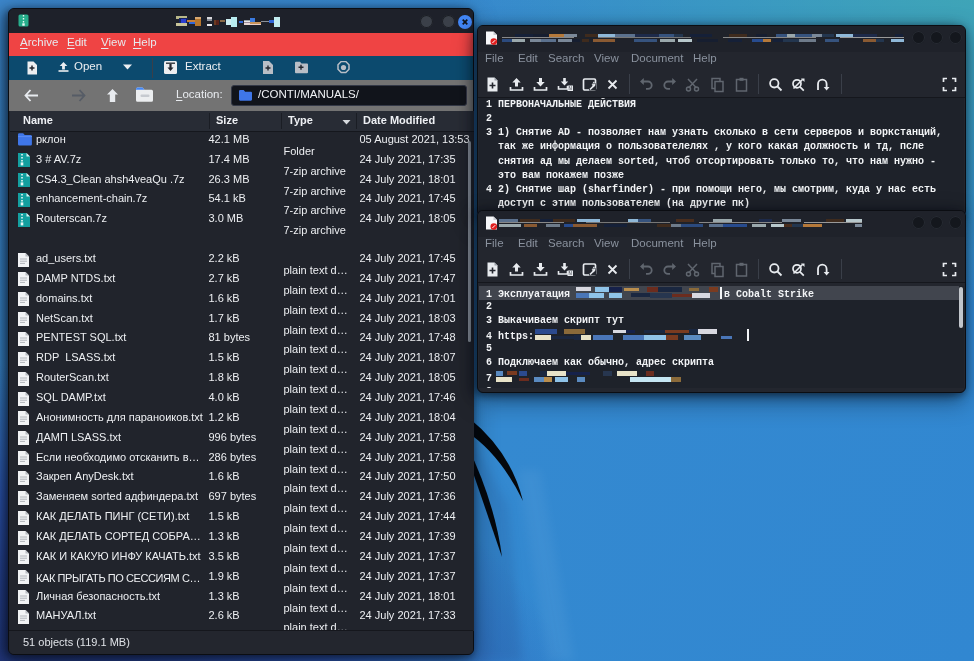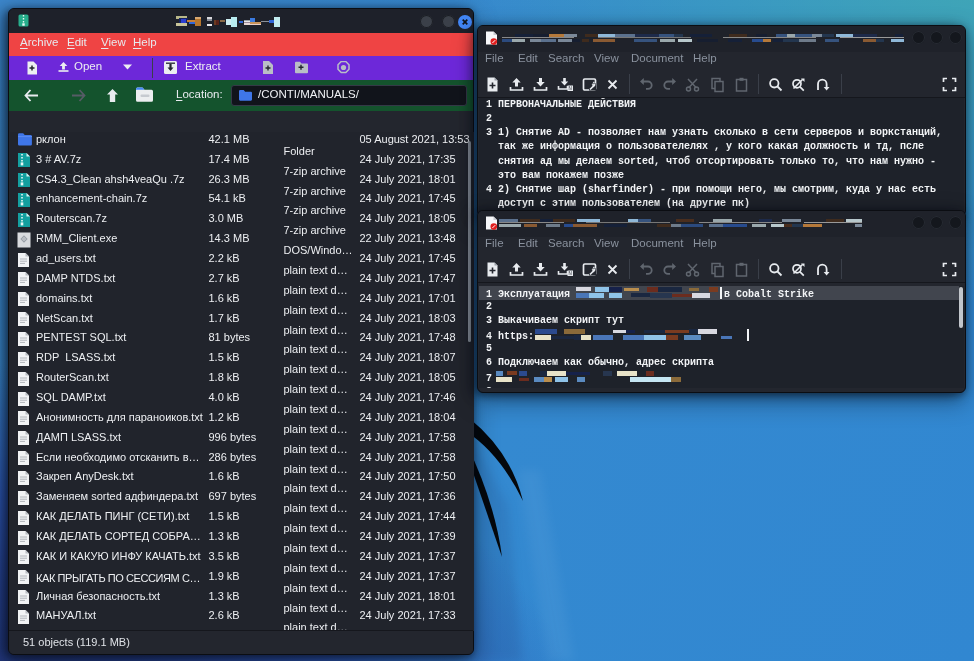--- a/index.html
+++ b/index.html
@@ -8,22 +8,22 @@
     radial-gradient(820px 500px at 102% -4%, rgba(64,168,180,.97) 0%, rgba(64,166,178,0) 66%),
     radial-gradient(1000px 560px at -10% 112%, #1f2a60 0%, #26418f 30%, #2d55b0 45%, rgba(45,85,176,0) 68%),
     linear-gradient(117deg, #3c86ca 0%, #3489d0 55%, #3187d1 100%);
 }
 .bgart { position:absolute; left:0; top:0; }
 .win { position:absolute; background:#23262e; border-radius:6px;
   border:1px solid #0b0d12; box-shadow:0 8px 24px rgba(5,9,18,.42), 0 2px 6px rgba(5,9,18,.3), -5px 2px 12px rgba(5,9,18,.45); }
 .fm-title { position:absolute; left:0; top:0; right:0; height:24px; background:#1e212a; border-radius:5px 5px 0 0; }
 .fm-menu { position:absolute; left:0; top:24px; right:0; height:23px; background:#ef4444; font-size:11.5px; color:#e7eaee; }
 .fm-menu u, .fm-loc u { text-decoration-thickness:1px; text-underline-offset:2px; }
-.fm-tools { position:absolute; left:0; top:47px; right:0; height:24px; background:#6d28d9; font-size:11.5px; }
-.fm-loc { position:absolute; left:0; top:71px; right:0; height:31px; background:#14532d; font-size:11.5px; }
+.fm-tools { position:absolute; left:0; top:47px; right:0; height:24px; background:#0c4a6e; font-size:11.5px; }
+.fm-loc { position:absolute; left:0; top:71px; right:0; height:31px; background:#737373; font-size:11.5px; }
 .fm-head { position:absolute; left:1px; top:102px; width:464px; height:20.5px; background:#282c35;
   font-size:11px; font-weight:bold; color:#eef0f4; border-bottom:1px solid #15171d; }
 .fm-head span { top:3px; }
 .fm-list { position:absolute; left:1px; top:122.5px; width:464px; height:499px; background:#21242c; overflow:hidden; }
 .row { position:absolute; left:0; width:100%; height:19.77px; font-size:11px; color:#edeff2; }
 .row span { position:absolute; top:2.5px; white-space:pre; }
 .ric { left:7px; top:2px !important; }
 .rn { left:26px; }
 .rs { left:198.5px; }
 .rt { left:273.5px;margin-top:12px; }
@@ -152,20 +152,32 @@
         <path d="M1 3 a1.5 1.5 0 0 1 1.5-1.5 h5 l2 2.2 h-8.5 z" fill="#4286f5"></path>
         <rect x="5.5" y="8.5" width="9" height="2.4" rx="1" fill="#c6cad0"></rect>
       </svg>
       <span style="position:absolute;left:167px;top:7.5px;color:#e8ebef"><u>L</u>ocation:</span>
       <div style="position:absolute;left:222px;top:5px;width:236px;height:21px;border-radius:3px;background:#11141b;border:1px solid #343947"></div>
       <svg style="position:absolute;left:229px;top:9px" width="15" height="13" viewBox="0 0 15 13">
         <path d="M1 2.2 a1.1 1.1 0 0 1 1.1-1.1 h3.6 l1.4 1.6 h5.8 a1.1 1.1 0 0 1 1.1 1.1 v6.8 a1.1 1.1 0 0 1 -1.1 1.1 h-10.8 a1.1 1.1 0 0 1 -1.1 -1.1 z" fill="#3f76e8"></path>
       </svg>
       <span style="position:absolute;left:249px;top:7.5px;color:#f0f2f5">/CONTI/MANUALS/</span>
     </div>
+    <div class="fm-head">
+      <span style="position:absolute;left:13px">Name</span>
+      <span style="position:absolute;left:206px">Size</span>
+      <span style="position:absolute;left:278px">Type</span>
+      <svg style="position:absolute;left:332px;top:8px" width="9" height="6" viewBox="0 0 9 6">
+        <path d="M0.5 1 L4.5 5.5 L8.5 1 z" fill="#d7dade"></path>
+      </svg>
+      <span style="position:absolute;left:353px">Date Modified</span>
+      <div style="position:absolute;left:199px;top:2px;width:1px;height:16px;background:#1a1d24"></div>
+      <div style="position:absolute;left:271px;top:2px;width:1px;height:16px;background:#1a1d24"></div>
+      <div style="position:absolute;left:346px;top:2px;width:1px;height:16px;background:#1a1d24"></div>
+    </div>
     <div class="fm-list">
       <div class="row" style="top:-1.2px">
         <span class="ric"><svg width="16" height="14" viewBox="0 0 16 14">
             <path d="M1 2.5 a1.2 1.2 0 0 1 1.2-1.2 h4 l1.5 1.8 h6 a1.2 1.2 0 0 1 1.2 1.2 v8 a1.2 1.2 0 0 1 -1.2 1.2 h-11.5 a1.2 1.2 0 0 1 -1.2 -1.2 z" fill="#3f76e8"></path>
             <path d="M1 4.6 h14" stroke="#5b8cf0" stroke-width="1"></path>
           </svg></span>
         <span class="rn">рклон</span>
         <span class="rs">42.1 MB</span>
         <span class="rt">Folder</span>
         <span class="rd">05 August 2021, 13:53</span>
@@ -210,31 +222,20 @@
         <span class="ric"><svg width="14" height="16" viewBox="0 0 14 16">
             <path d="M1 1 h8.5 l3.5 3.5 v10.5 h-12 z" fill="#14a0a0"></path>
             <path d="M9.5 1 l3.5 3.5 h-3.5 z" fill="#d8f2f0"></path>
             <path d="M5 2 v1.6 M5 5 v1.6 M5 8 v1.6" stroke="#e8f8f6" stroke-width="1.6"></path>
             <rect x="3.7" y="10.4" width="2.6" height="3" fill="#e8f8f6"></rect>
           </svg></span>
         <span class="rn">Routerscan.7z</span>
         <span class="rs">3.0 MB</span>
         <span class="rt">7-zip archive</span>
         <span class="rd">24 July 2021, 18:05</span>
-      </div>
-      <div class="row" style="top:98.1px">
-        <span class="ric"><svg width="14" height="16" viewBox="0 0 14 16">
-            <rect x="0.5" y="0.5" width="13" height="15" fill="#d9dbdf"></rect>
-            <path d="M7 4.2 L9.8 7 L7 9.8 L4.2 7 z" fill="none" stroke="#9aa0a8" stroke-width="1.2"></path>
-            <path d="M7 6 L8 7 L7 8 L6 7 z" fill="#9aa0a8"></path>
-          </svg></span>
-        <span class="rn">RMM_Client.exe</span>
-        <span class="rs">14.3 MB</span>
-        <span class="rt">DOS/Windo…</span>
-        <span class="rd">22 July 2021, 13:48</span>
       </div>
       <div class="row" style="top:118.0px">
         <span class="ric"><svg width="13" height="16" viewBox="0 0 13 16">
             <path d="M1 1 h7.5 l3.5 3.5 v10.5 h-11 z" fill="#f1f3f5"></path>
             <path d="M8.5 1 l3.5 3.5 h-3.5 z" fill="#b8bcc2"></path>
             <path d="M3 7 h7 M3 9.2 h7 M3 11.4 h5" stroke="#b0b4ba" stroke-width="1"></path>
           </svg></span>
         <span class="rn">ad_users.txt</span>
         <span class="rs">2.2 kB</span>
         <span class="rt">plain text d…</span>

